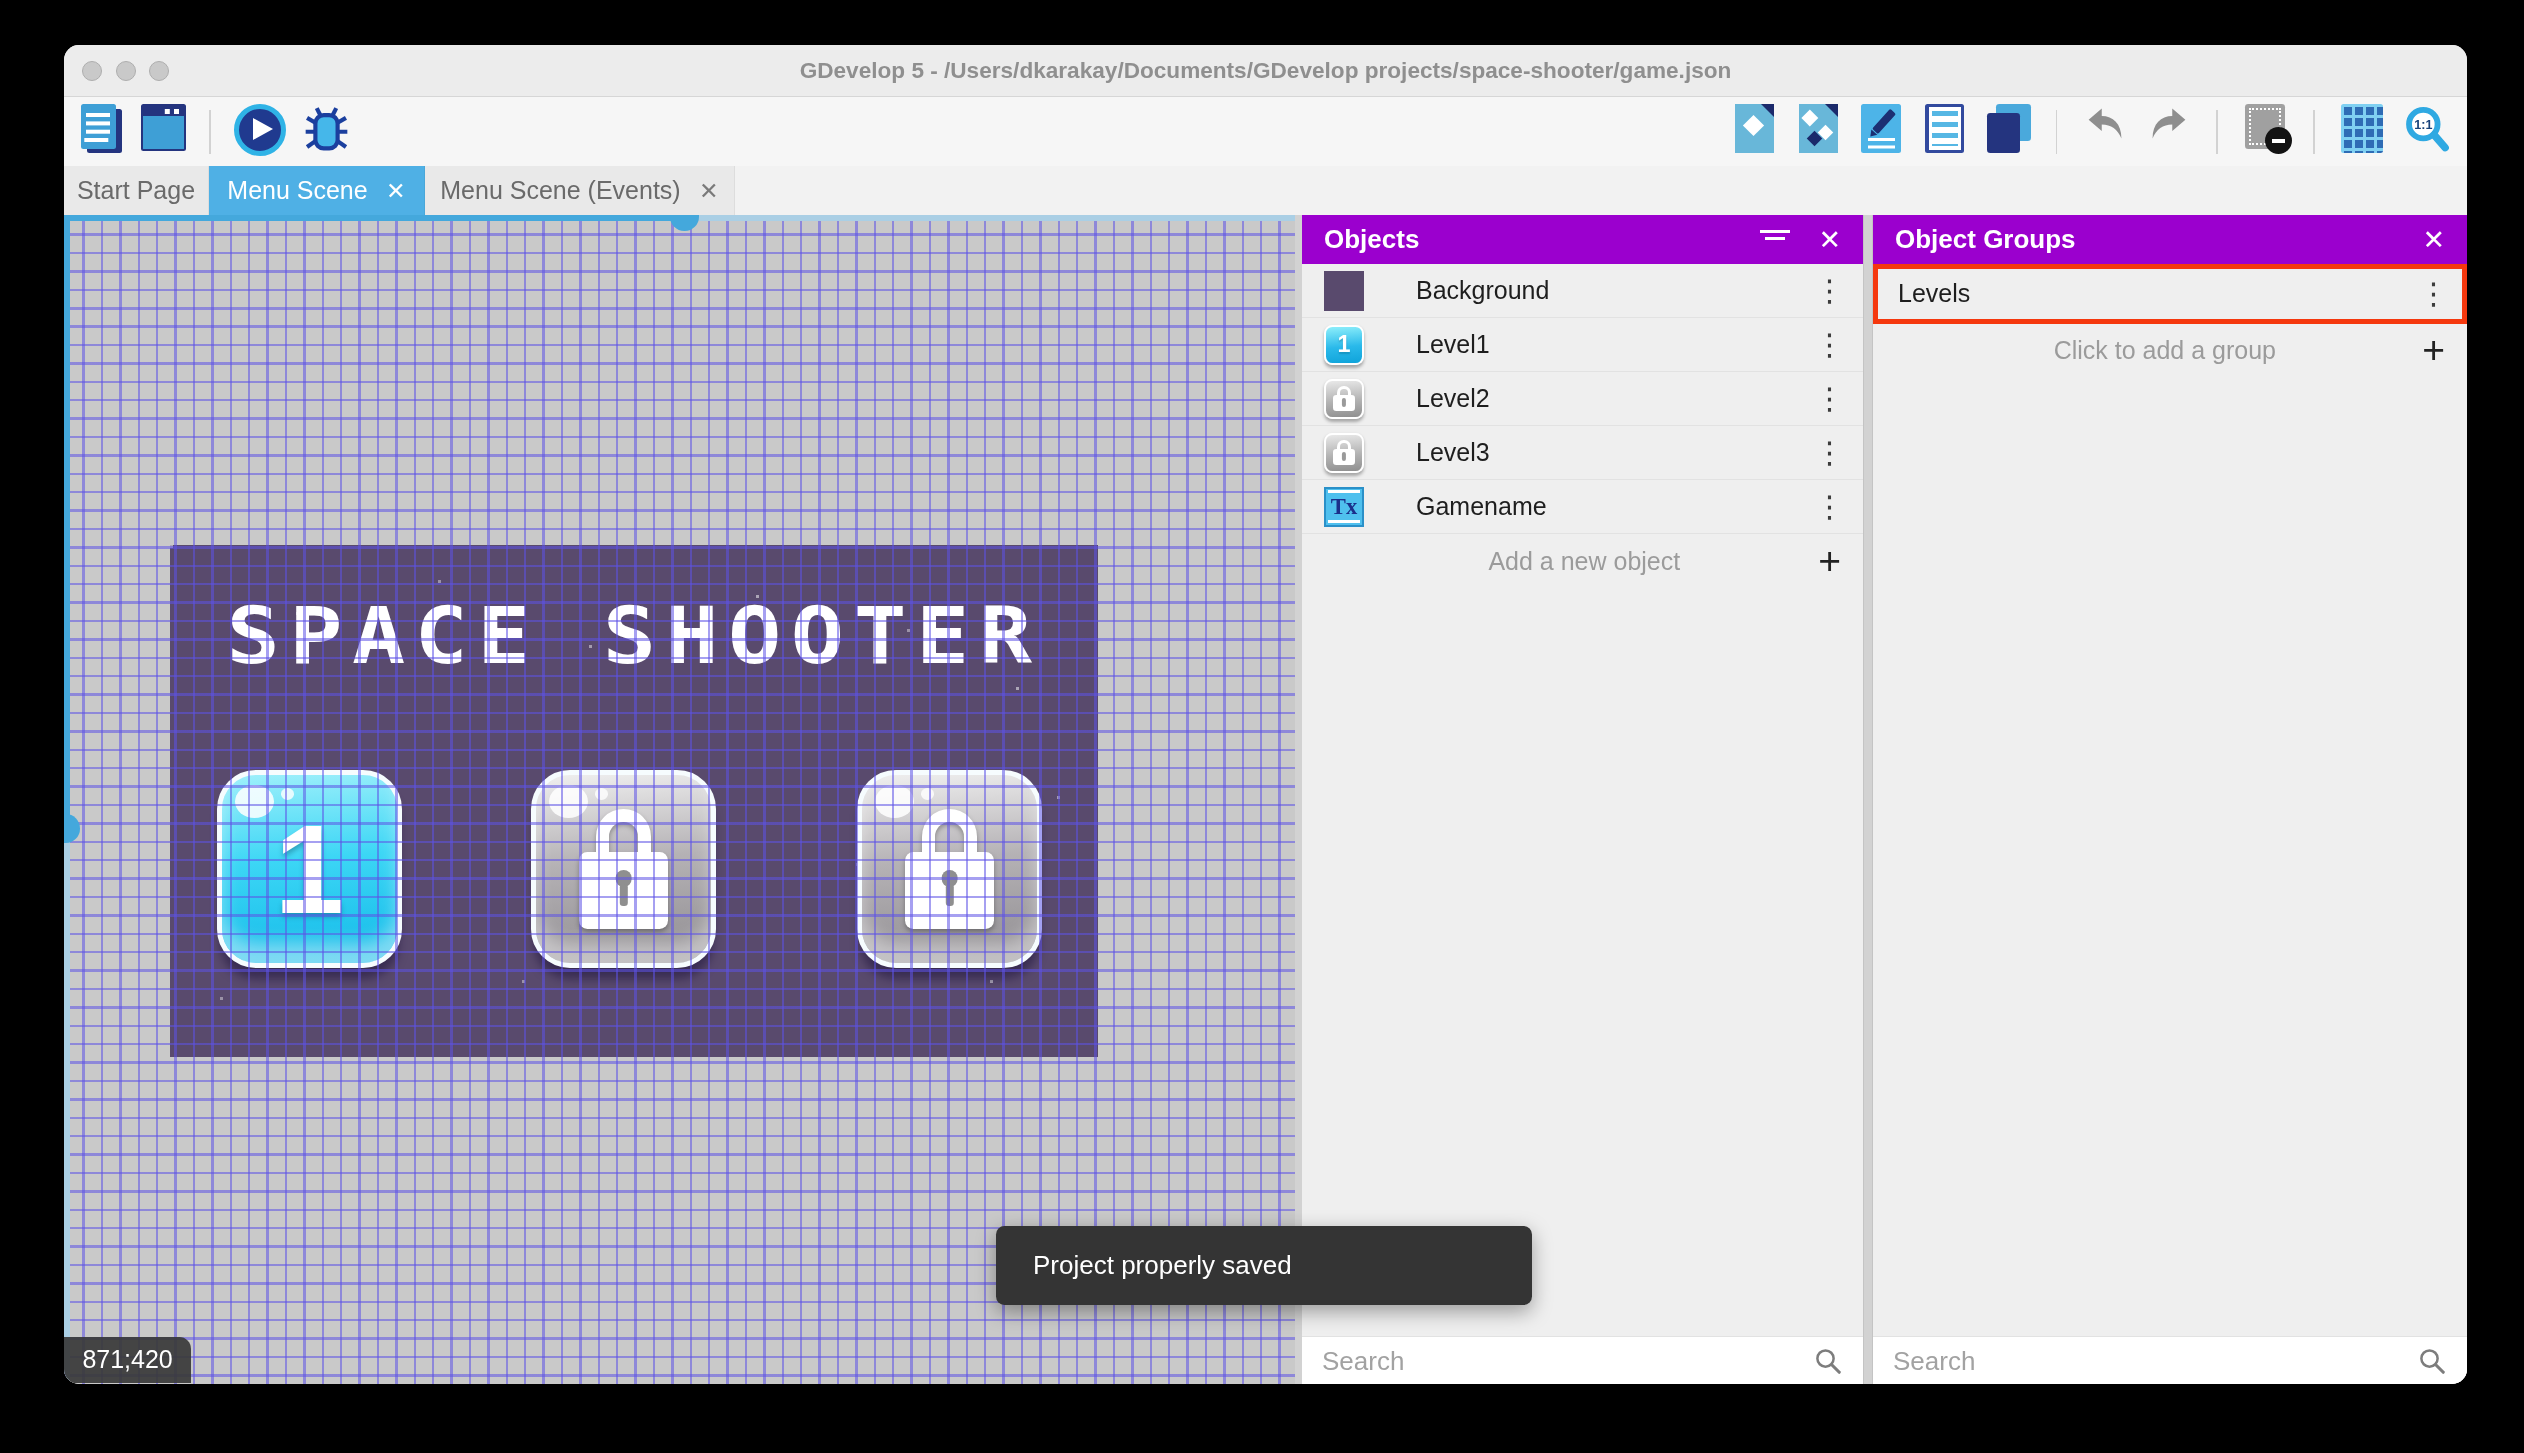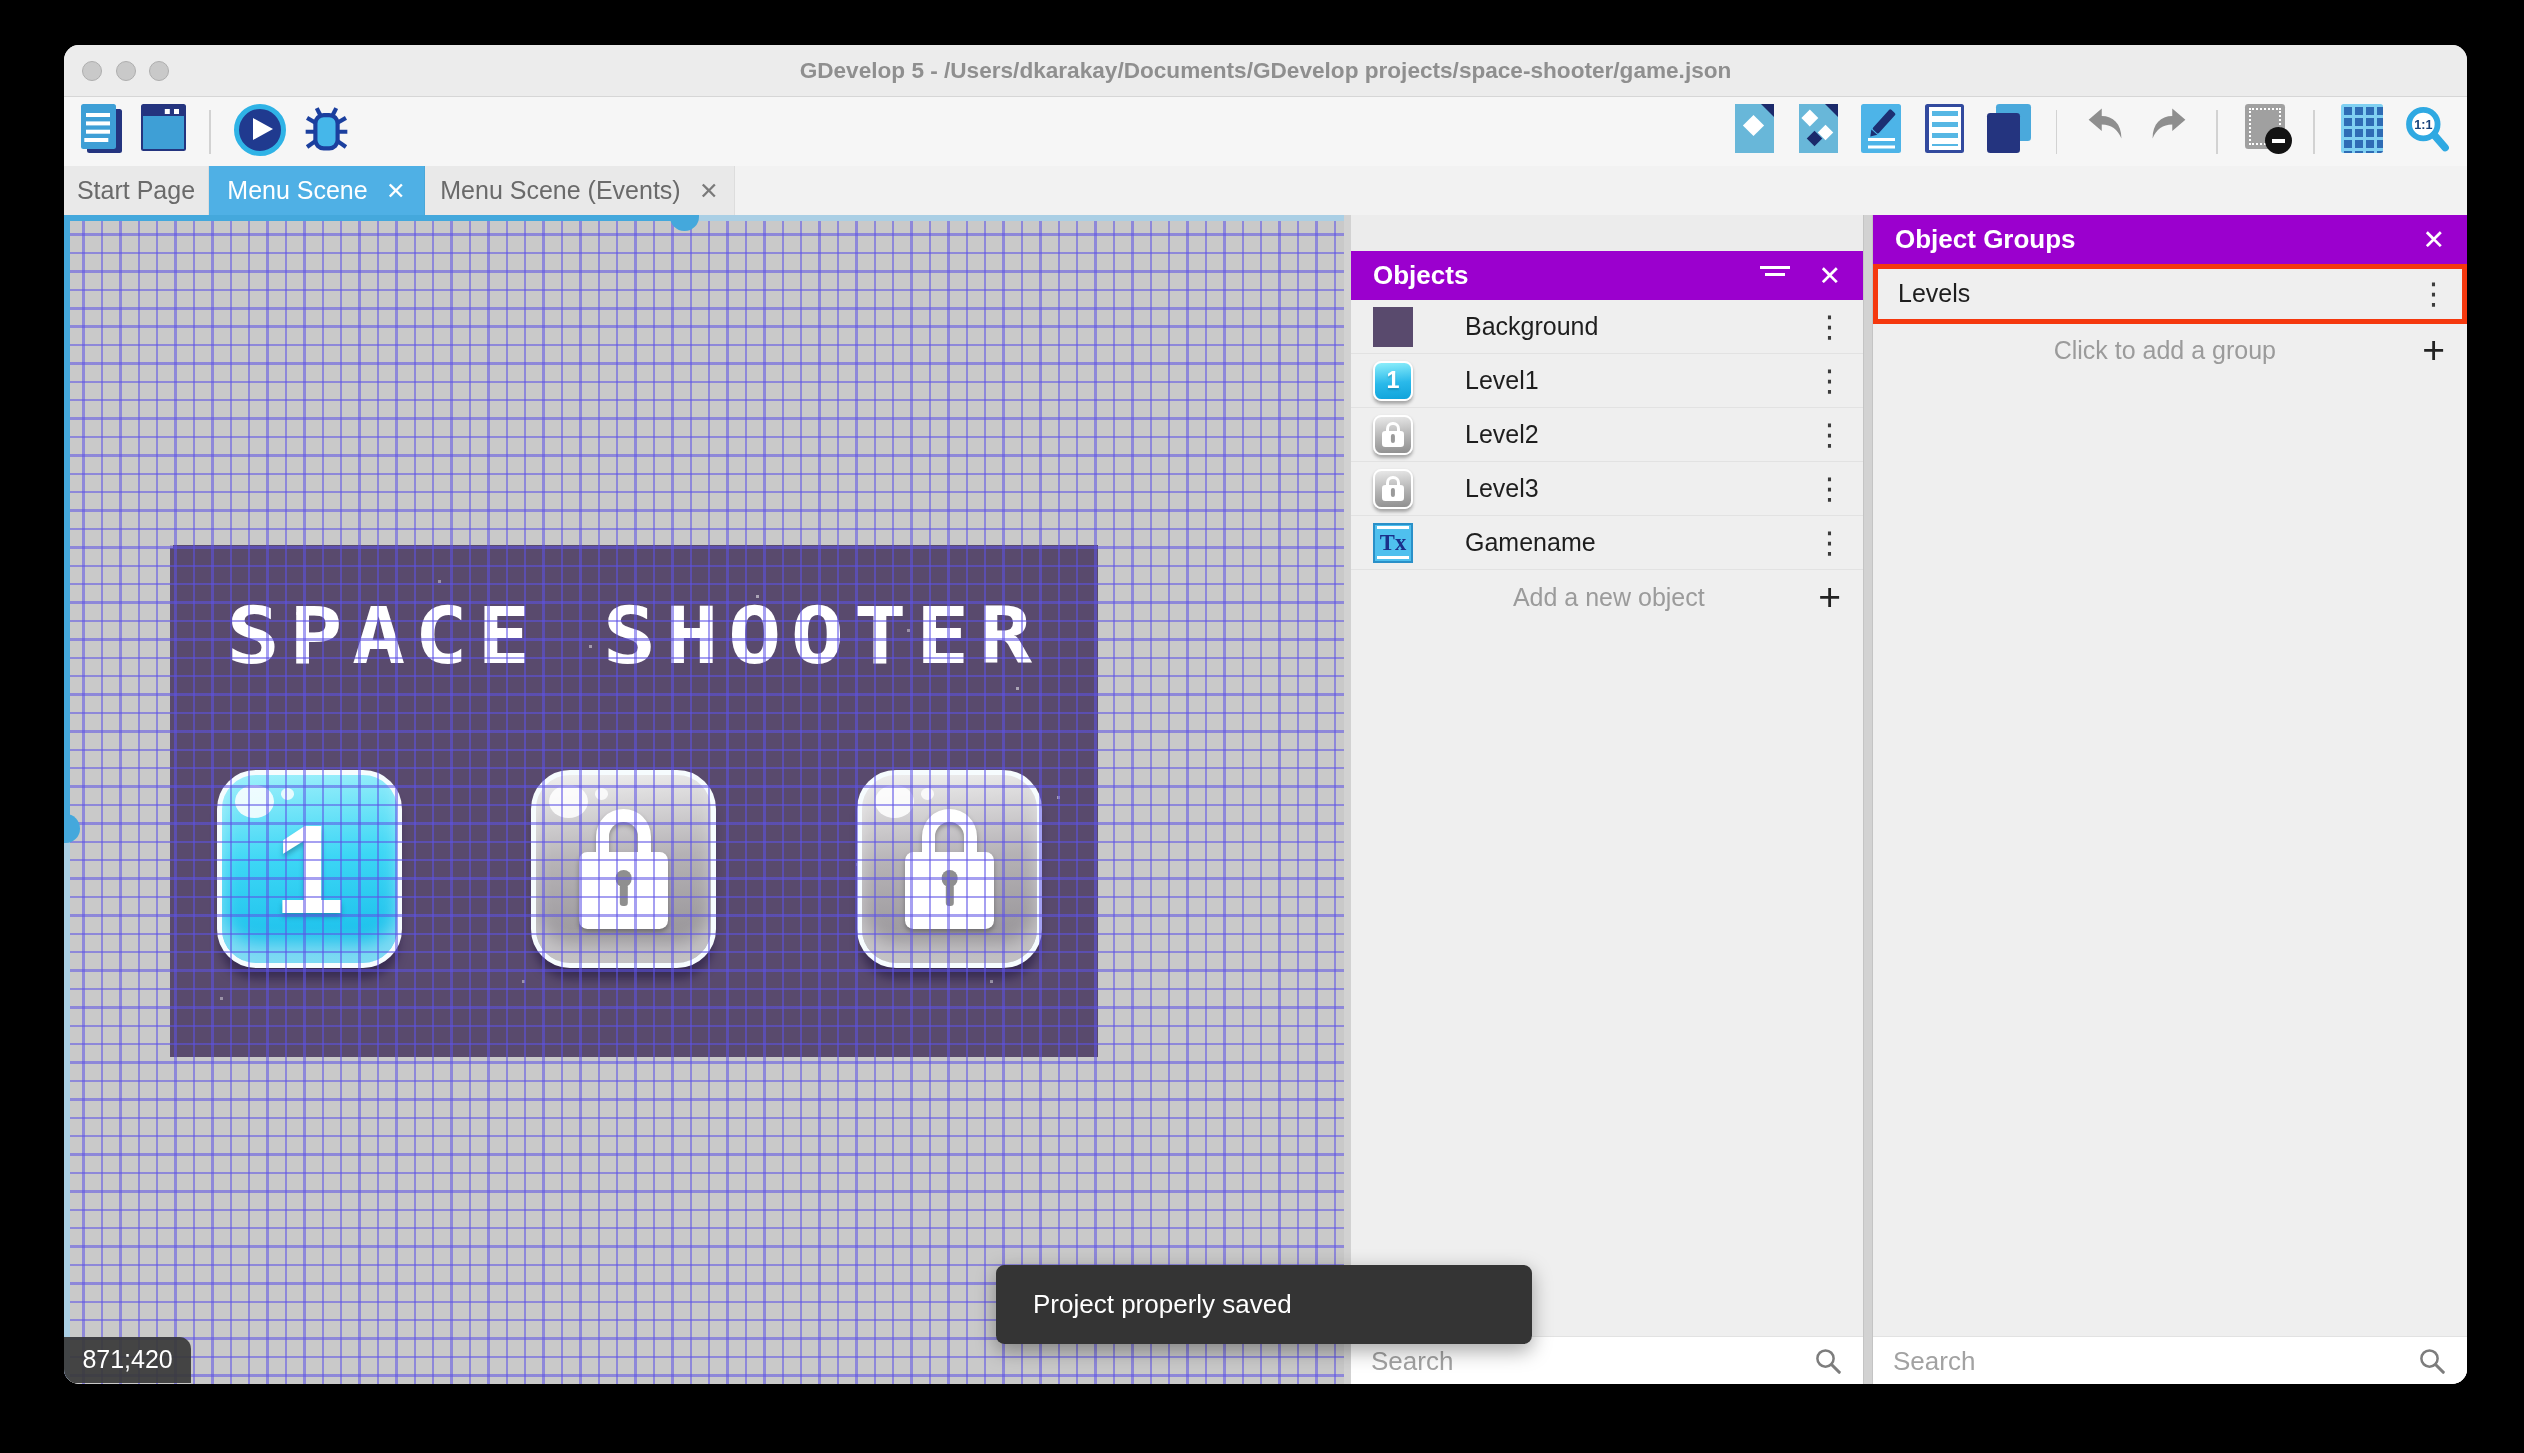--- a/index.html
+++ b/index.html
@@ -131,21 +131,21 @@
 
   .coords { position:absolute; left:0; bottom:2.5px; z-index:4; background:rgba(56,56,56,.92); color:#fff;
             font-size:25px; padding:8.4px 18.4px; border-top-right-radius:11.7px; }
 
   
   .vsep { width:6.7px; background:#d2d2d2; }
   .vsep.wide { width:10px; border-left:0.8px solid #c4c4c4; border-right:0.8px solid #c4c4c4; }
 
   
   .panel { background:#efefef; display:flex; flex-direction:column; position:relative; }
-  .panel.objects { width:512px;margin-top:36px; }
+  .panel.objects { width:561px; }
   .panel.groups { width:594px; }
   .p-header { height:49px; background:#9b00ce; color:#fff; display:flex; align-items:center; padding:0 22px; flex:none; }
   .p-title { font-size:26px; font-weight:bold; }
   .p-x { margin-left:28.5px; font-size:27px; color:#fff; }
   .filter-ic { margin-left:auto; position:relative; width:30px; height:20px; display:block; }
   .filter-ic::before { content:""; position:absolute; left:0; top:0; width:30px; height:3.3px; background:#fff;
       box-shadow:5px 7.5px 0 -2.5px #fff0; }
   .filter-ic::after { content:""; position:absolute; left:5px; top:7.5px; width:20px; height:3.3px; background:#fff;
       box-shadow:5px 7.5px 0 -1.7px #fff; }
   .row { height:54px; flex:none; display:flex; align-items:center; border-bottom:0.8px solid #e2e2e2;
@@ -173,21 +173,21 @@
   .red-annotation { position:absolute; left:0; right:0; top:49px; height:60px; border:5.9px solid #f5380e;
                     z-index:6; pointer-events:none; }
   .search-row { margin-top:auto; height:49px; flex:none; background:#fff; border-top:0.8px solid #e2e2e2;
                 display:flex; align-items:center; padding:0 20px; }
   .search-input { flex:1; border:none; outline:none; background:transparent; font-size:26px; color:#333;
                   font-family:"Liberation Sans", sans-serif; }
   .search-input::placeholder { color:#a2a2a2; }
   .mag { width:30px; height:30px; flex:none; }
 
   
-  .toast { position:absolute; left:932px; top:1050px; width:536px; height:79px; background:#343434;
+  .toast { position:absolute; left:932px; top:1011px; width:536px; height:79px; background:#343434;
            border-radius:8.4px; z-index:40; display:flex; align-items:center; padding-left:37px;
            box-shadow:0 6.7px 20px rgba(0,0,0,.35); }
   .toast span { color:#fff; font-size:26px; }
 </style>
 </head>
 <body>
 
 <div class="stage">
   <div class="window">
 

